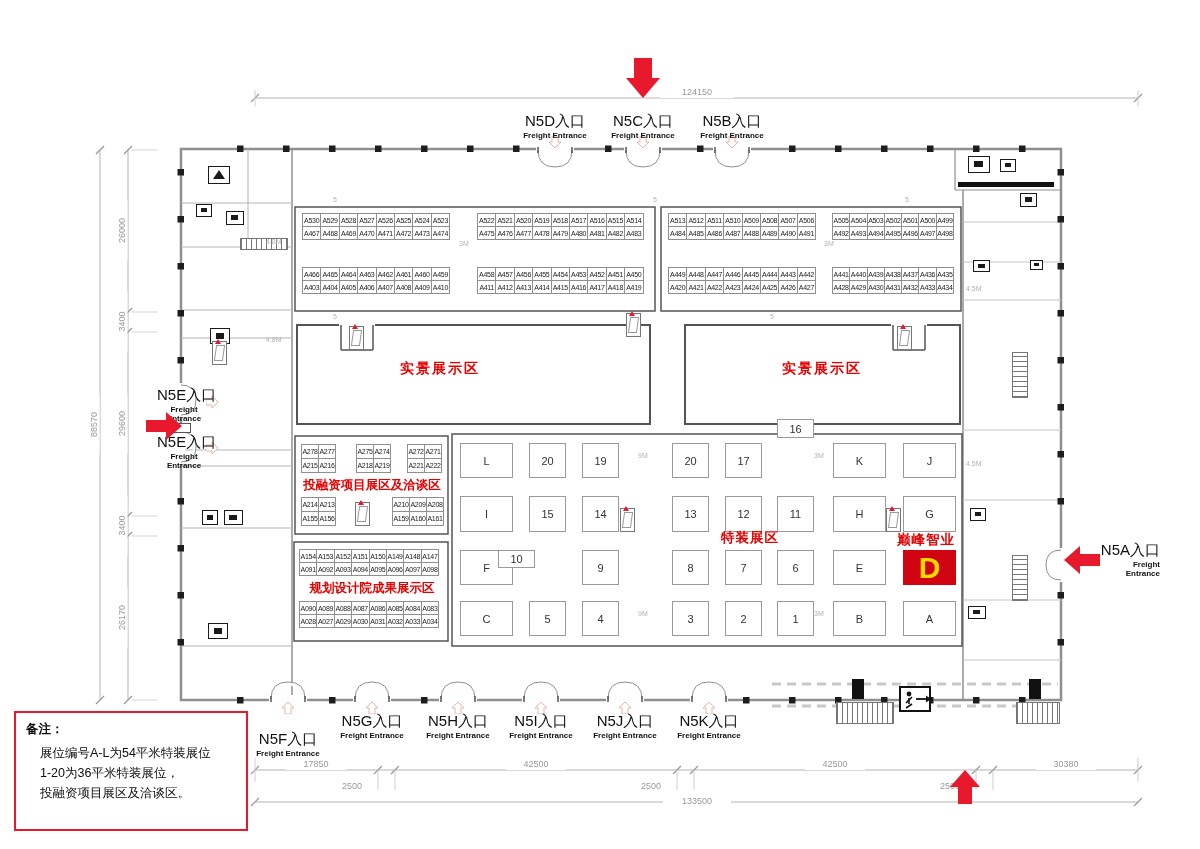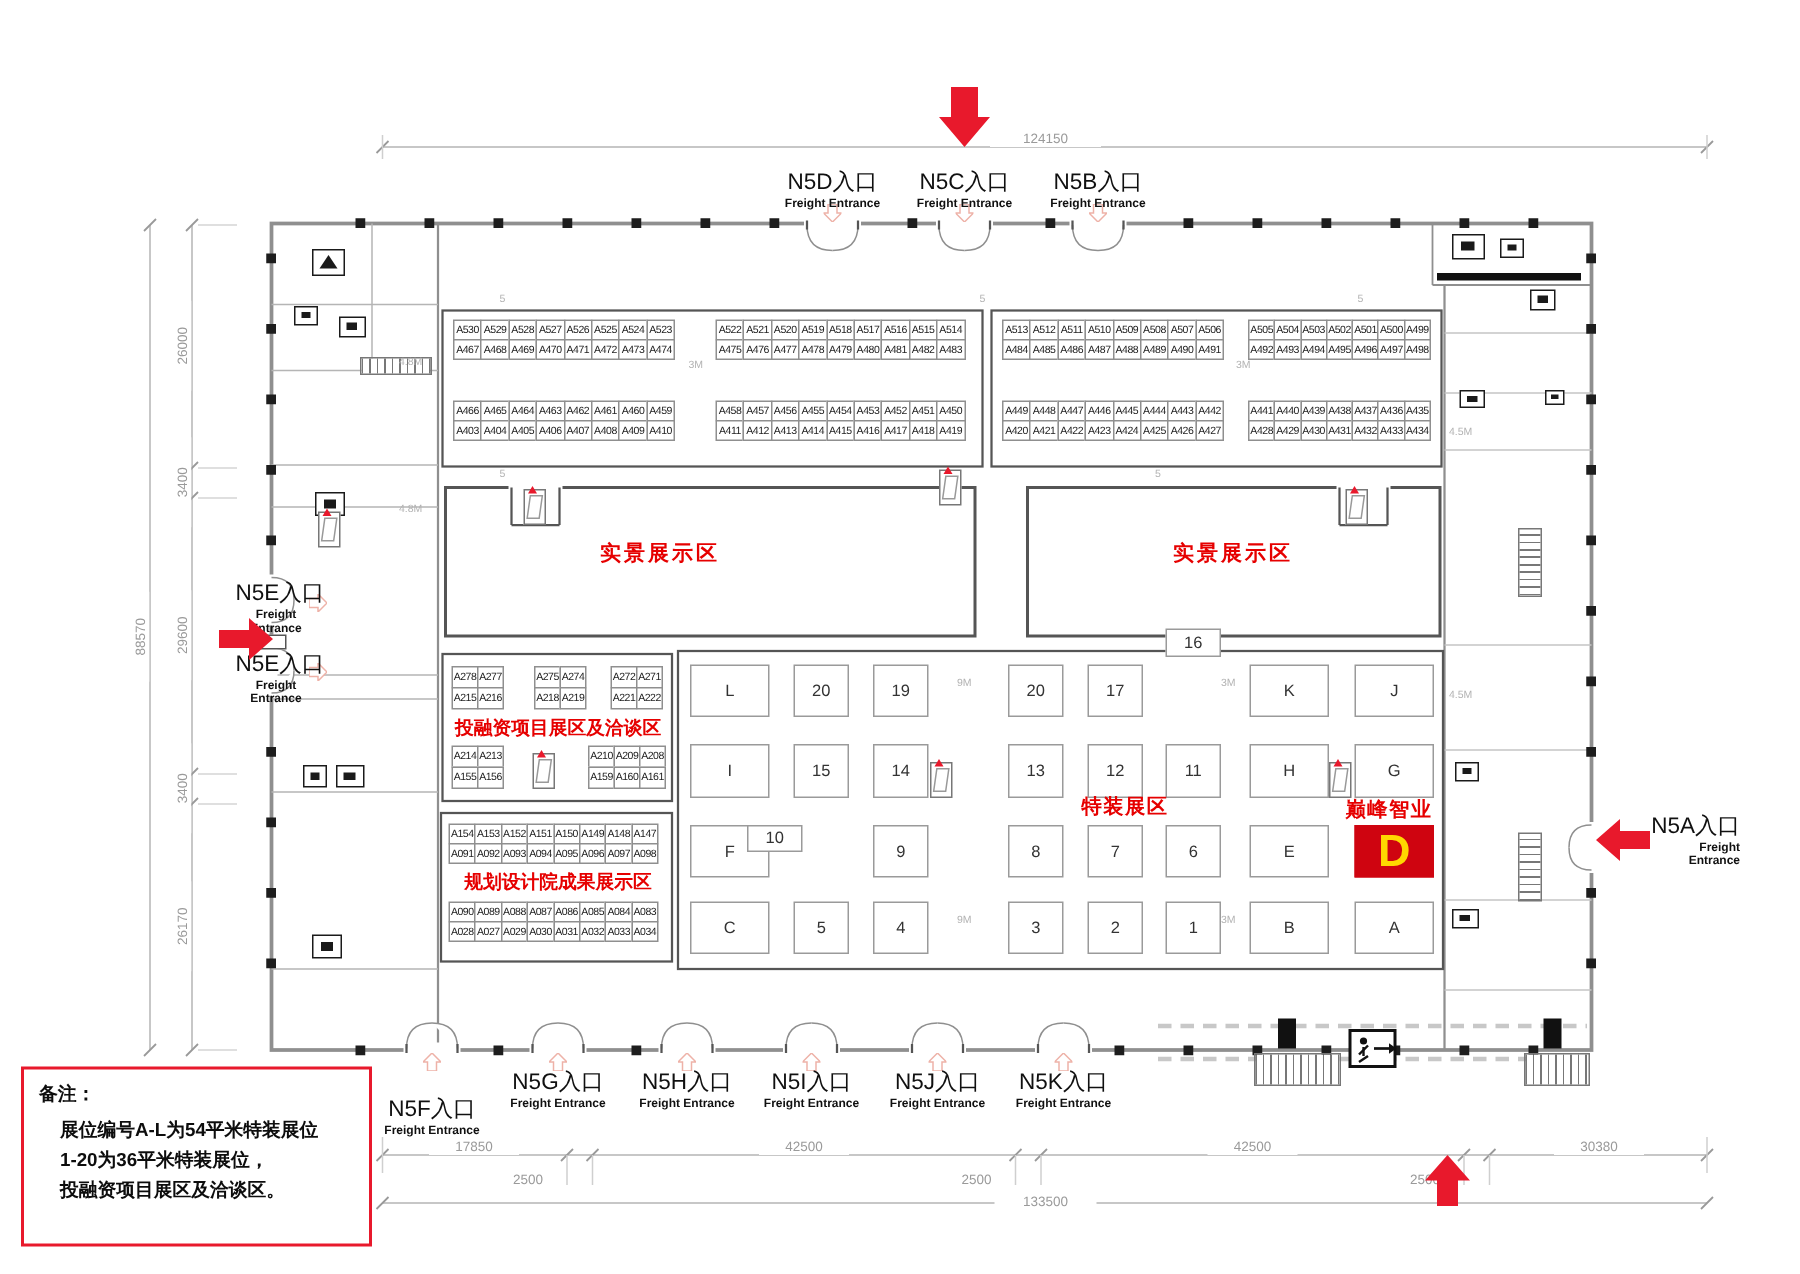--- a/index.html
+++ b/index.html
@@ -23,21 +23,21 @@
   .ent{position:absolute;text-align:center;color:#101010;z-index:7}
   .ent-name{font-size:15px;font-weight:normal;white-space:nowrap}
   .ent-sub{font-size:8px;font-weight:bold}
   .dim{position:absolute;color:#9a9a9a;font-size:9px;text-align:center;background:#fff;line-height:11px;z-index:6;white-space:nowrap}
   .vlab{transform:rotate(-90deg)}
   .aisle{position:absolute;color:#b3b3b3;font-size:7px;white-space:nowrap;z-index:6}
 
   .note{position:absolute;left:14px;top:711px;width:234px;height:120px;border:2px solid #e8192c;background:#fff;
         box-sizing:border-box;padding:8px 10px;color:#0d0d0d;z-index:9}
   .note-title{font-size:12.5px;font-weight:bold;margin-bottom:5px}
-  .note-line{font-size:12.5px;font-weight:bold;line-height:20px;margin-left:14px;white-space:nowrap}
+  .note-line{font-size:12.5px;font-weight:normal;line-height:20px;margin-left:14px;white-space:nowrap}
 
   .elev{position:absolute;width:13px;height:22px;border:1px solid #777;background:#fff;z-index:5}
   .elev::before{content:"";position:absolute;left:2px;right:2px;top:3px;bottom:3px;border:1px solid #999;transform:skewX(-8deg)}
   .elev::after{content:"";position:absolute;left:2px;top:-6px;width:0;height:0;border:3.5px solid transparent;border-bottom:5px solid #e8192c}
 
   .ibox{position:absolute;box-sizing:border-box;border:1.5px solid #1a1a1a;background:#fff;z-index:3}
   .ibox.sq::after{content:"";position:absolute;left:25%;top:28%;width:45%;height:40%;background:#1a1a1a}
   .ibox.tri::after{content:"";position:absolute;left:18%;top:18%;width:0;height:0;
         border-left:6px solid transparent;border-right:6px solid transparent;border-bottom:9px solid #1a1a1a}
   .ibox.plain{border:1px solid #555}

